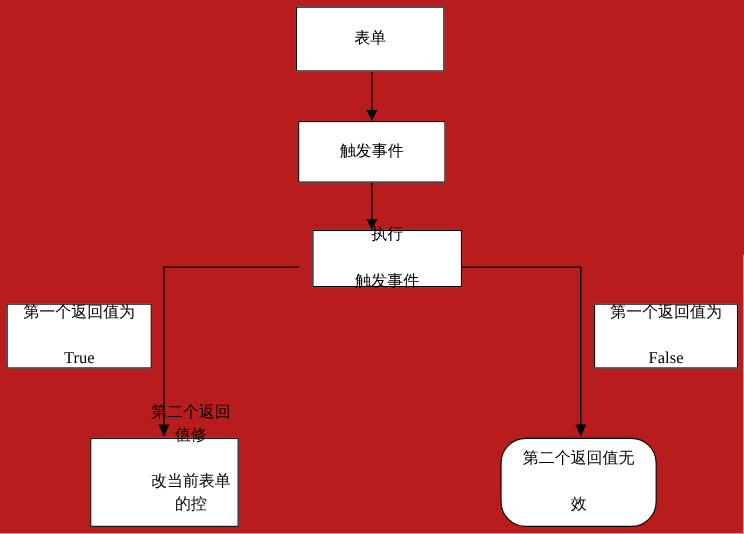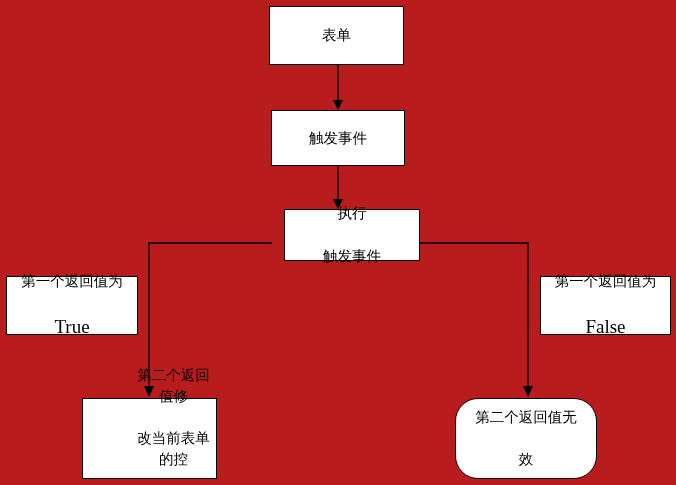--- a/index.html
+++ b/index.html
@@ -35,21 +35,21 @@
     z-index: 2;
   }
   .node .line {
     display: block;
   }
   .mono-en {
     font-family: "DejaVu Sans", "Liberation Sans", sans-serif;
   }
   .serif-en {
     font-family: "Liberation Serif", "DejaVu Serif", serif;
-    font-size: 19px;
+    font-size: 15px;
   }
   
   #node-form-edit     { left: 269px; top: 6px;   width: 135px; height: 59px; }
   #node-trigger-event { left: 271px; top: 110px; width: 134px; height: 56px; }
   #node-exec-module   { left: 284px; top: 209px; width: 136px; height: 52px; }
   #node-return-true   { left: 6px;   top: 276px; width: 132px; height: 59px; }
   #node-return-false  { left: 540px; top: 276px; width: 131px; height: 59px; }
   #node-modify-data   { left: 82px;  top: 398px; width: 135px; height: 81px; padding-left: 48px; }
   #node-invalid-data  { left: 455px; top: 398px; width: 142px; height: 81px; border-radius: 23px; }
 

